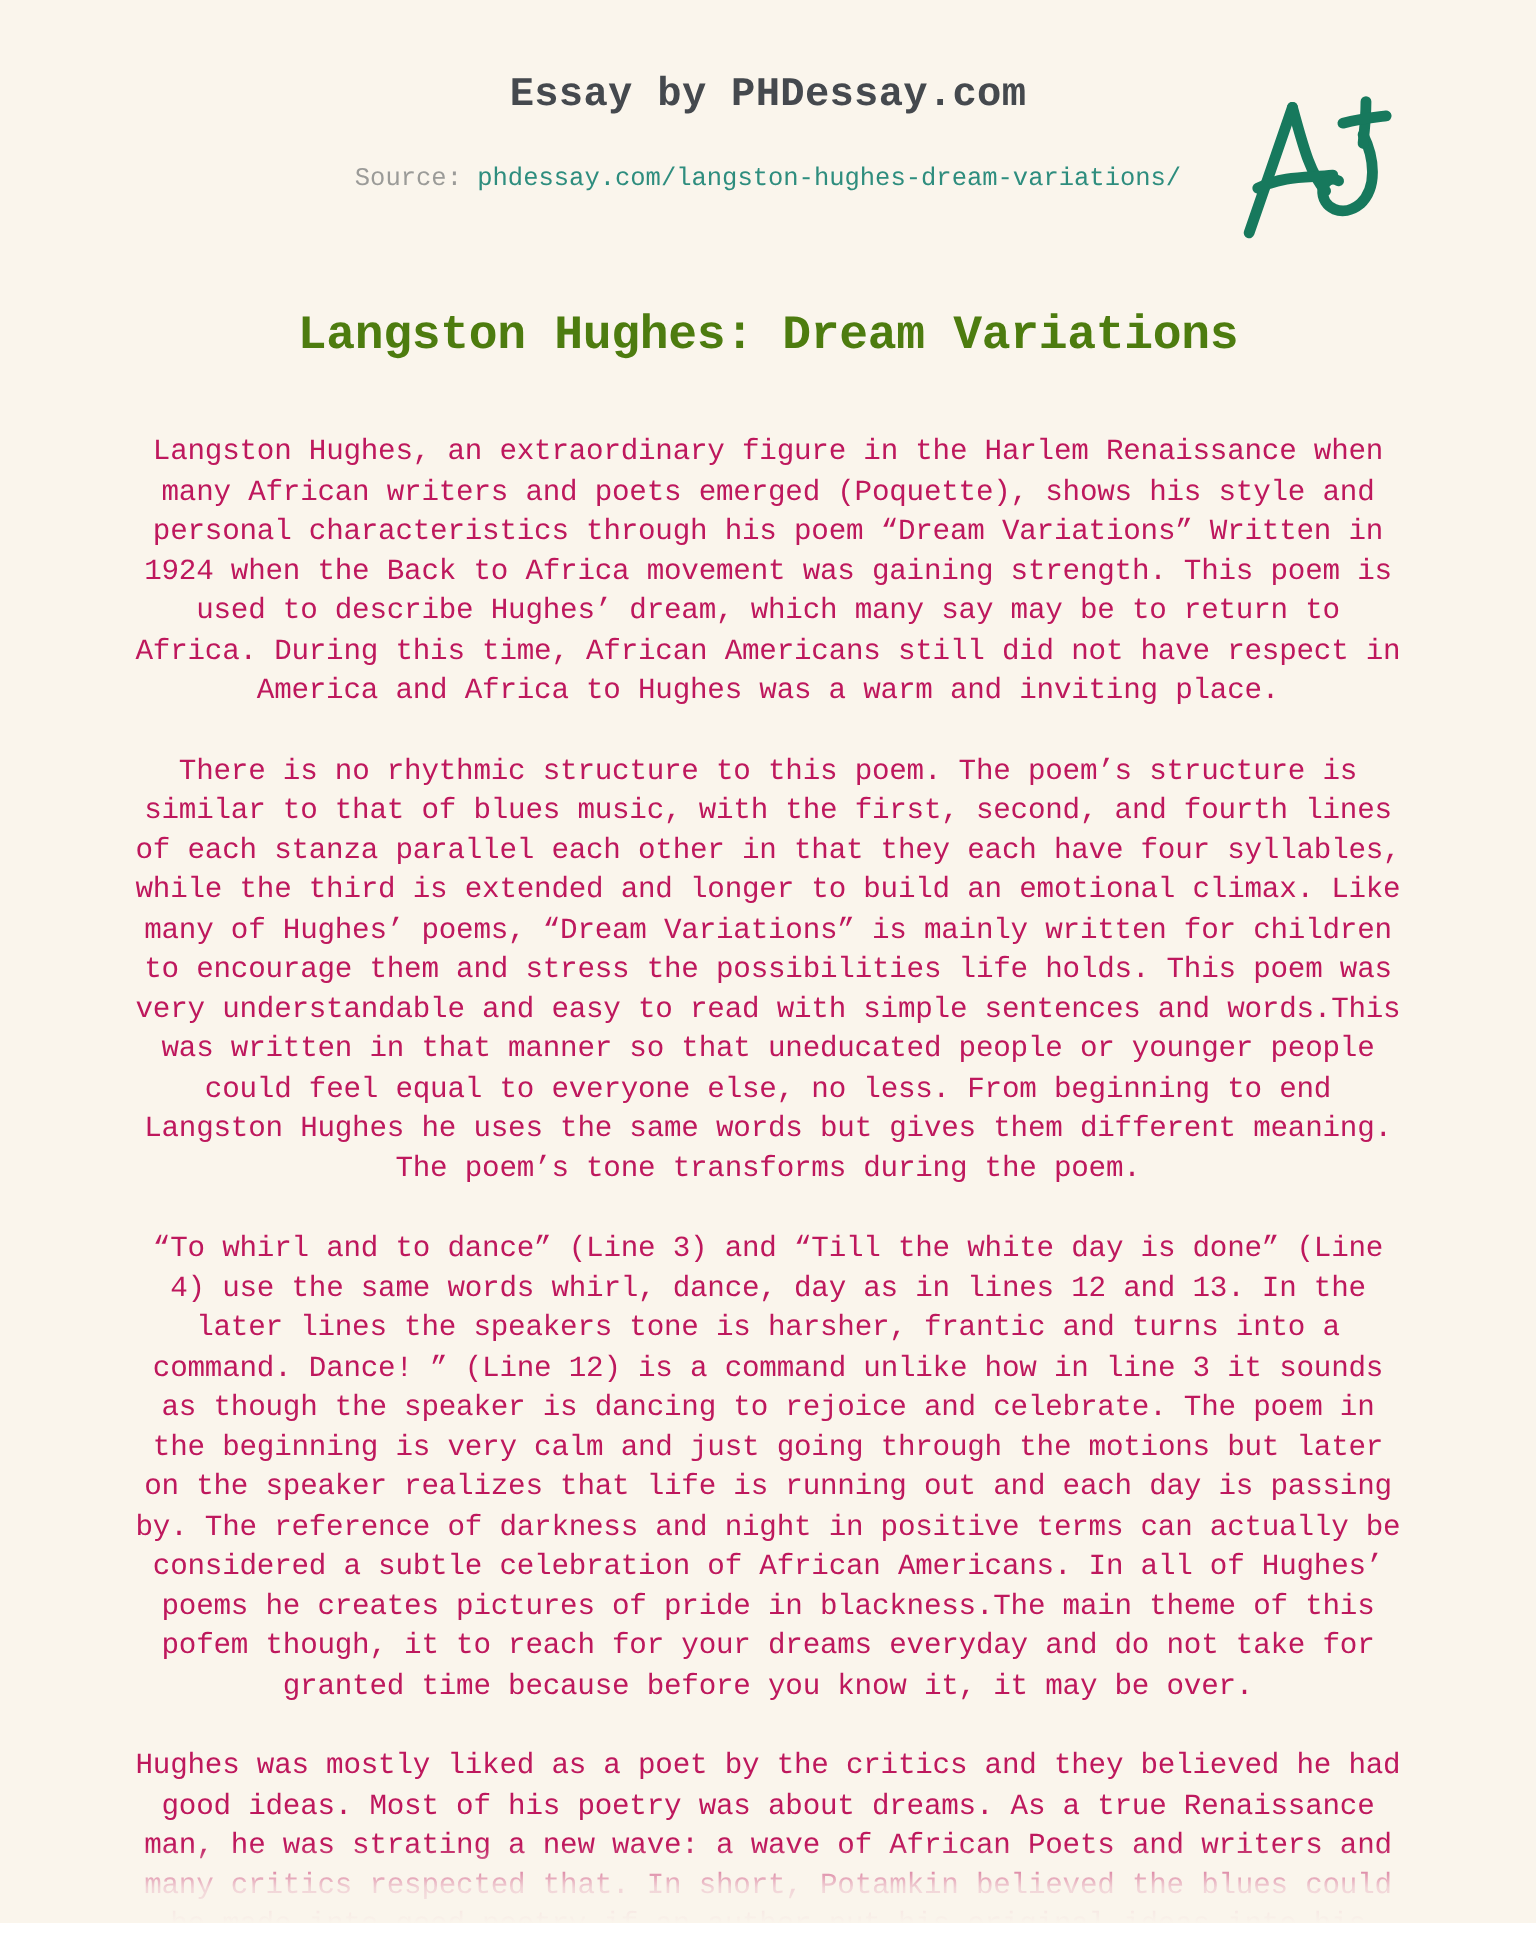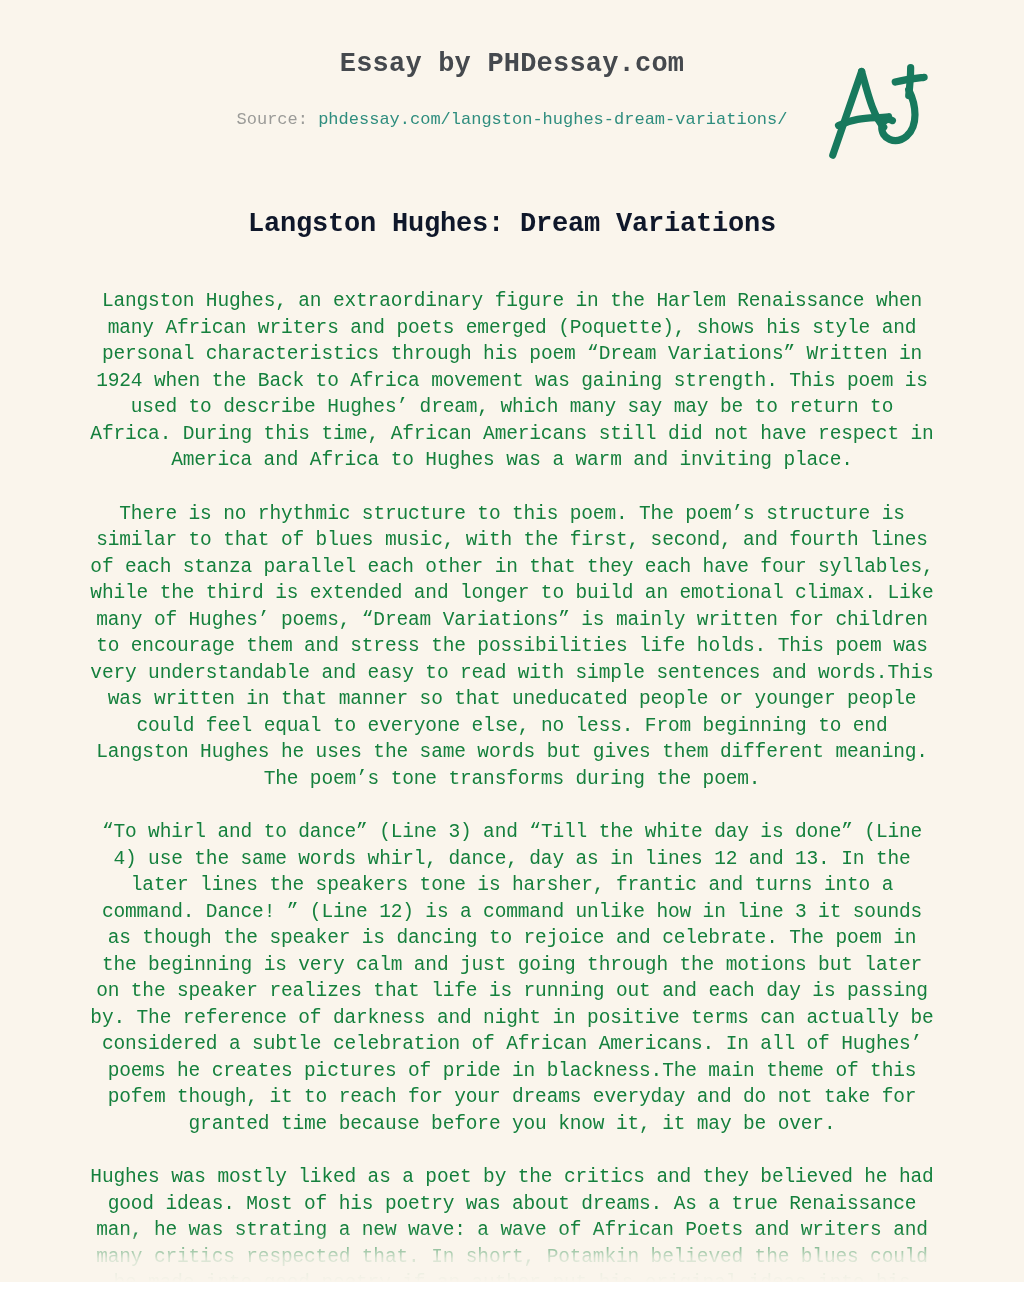--- a/index.html
+++ b/index.html
@@ -36,35 +36,35 @@
   }
   .logo {
     position: absolute;
     top: 60px;
     right: 94px;
     width: 106px;
     height: 100px;
   }
   .article-title {
     margin: 74px 0 0 0;
-    font-size: 27px;
+    font-size: 32px;
     font-weight: 700;
-    color: #0f172a;
+    color: #4d7c0f;
     letter-spacing: -0.2px;
     line-height: 38px;
   }
   .article-body {
     margin-top: 45px;
     width: 848px;
   }
   .article-body p {
     margin: 12px 0 27px 0;
     font-size: 19.5px;
     line-height: 26.5px;
-    color: #15803d;
+    color: #be185d;
     letter-spacing: -0.15px;
   }
   .bottom-fade {
     position: absolute;
     left: 0;
     bottom: 0;
     width: 100%;
     height: 52px;
     background: linear-gradient(to bottom,
       rgba(250,245,236,0) 0%,

